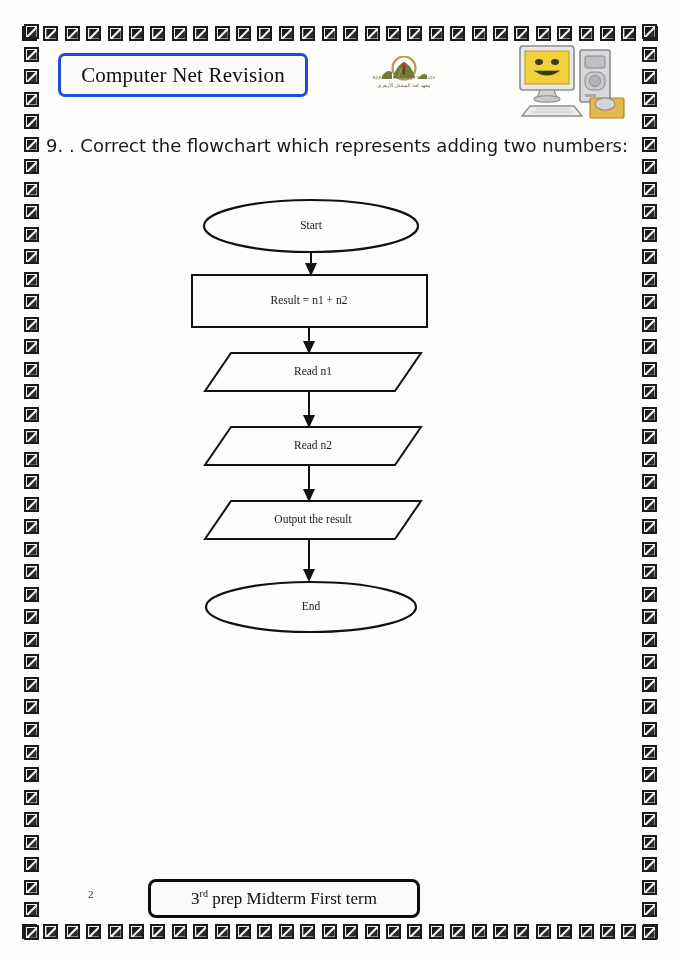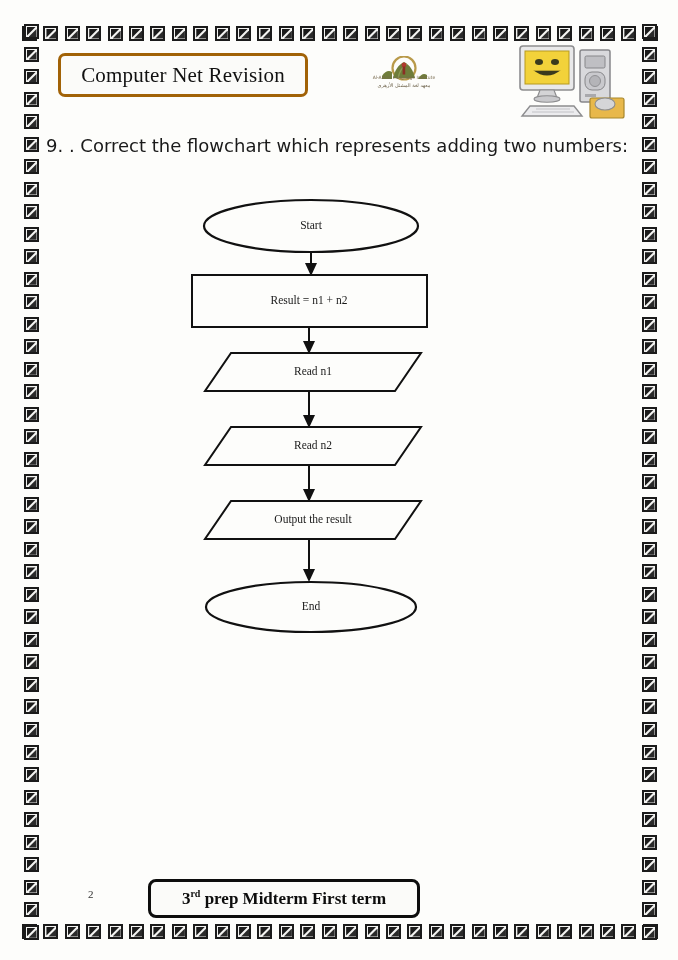--- a/index.html
+++ b/index.html
@@ -78,21 +78,21 @@
     clip-path: polygon(100% 0, 100% 100%, 0 100%);
   }
 
   
   #title-box {
     position: absolute;
     left: 58px;
     top: 53px;
     width: 244px;
     height: 38px;
-    border: 3px solid #a16207;
+    border: 3px solid #1d4ed8;
     border-radius: 7px;
     background: #fbfbf9;
     display: flex;
     align-items: center;
     justify-content: center;
     z-index: 2;
   }
   #title-text {
     font-family: "Liberation Serif", serif;
     font-size: 21px;
@@ -214,21 +214,21 @@
     border: 3.5px solid #0d0d0d;
     border-radius: 8px;
     background: #fbfbf9;
     display: flex;
     align-items: center;
     justify-content: center;
     z-index: 2;
   }
   #footer-text {
     font-family: "Liberation Serif", serif;
-    font-weight: bold;
+    font-weight: normal;
     font-size: 17px;
     color: #0d0d0d;
     white-space: nowrap;
   }
   #footer-text sup {
     font-size: 10px;
     vertical-align: super;
   }
 </style>
 </head>

